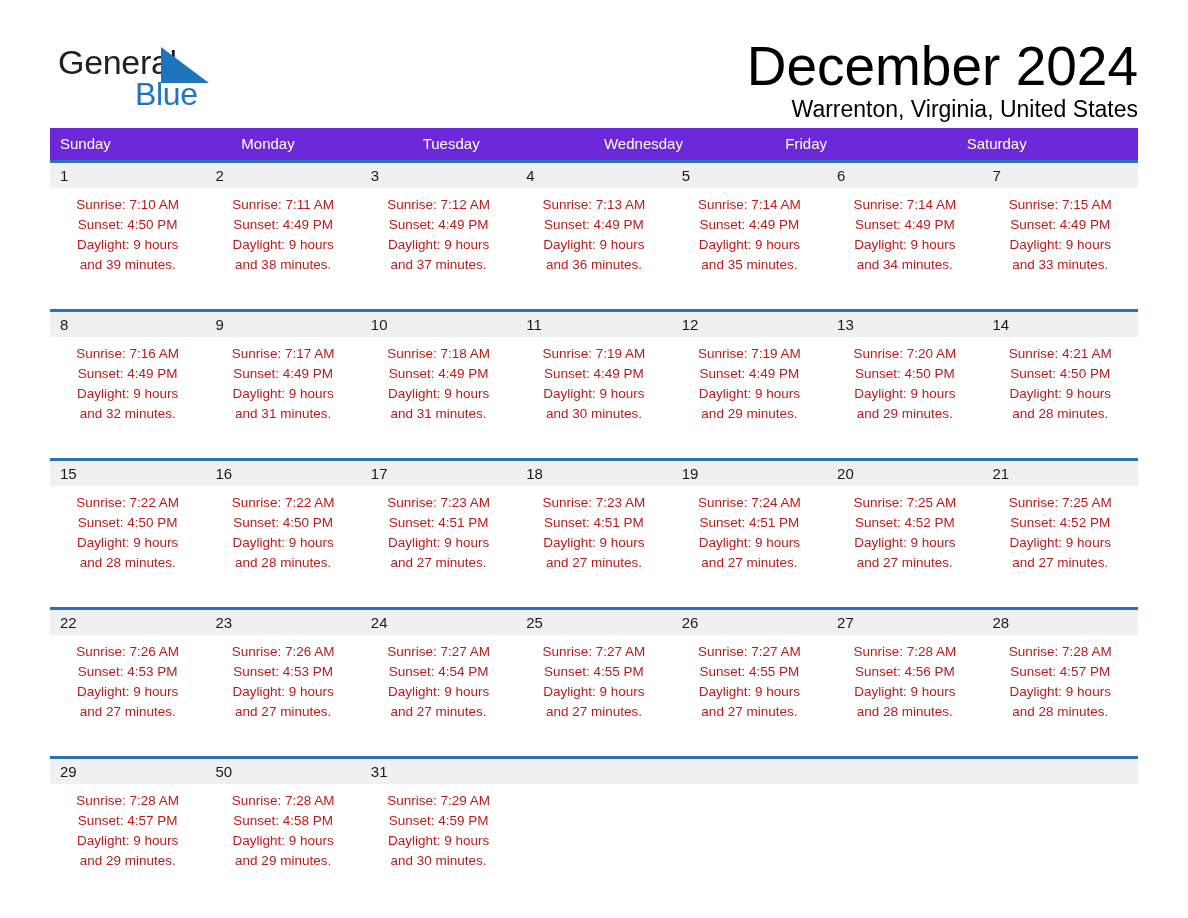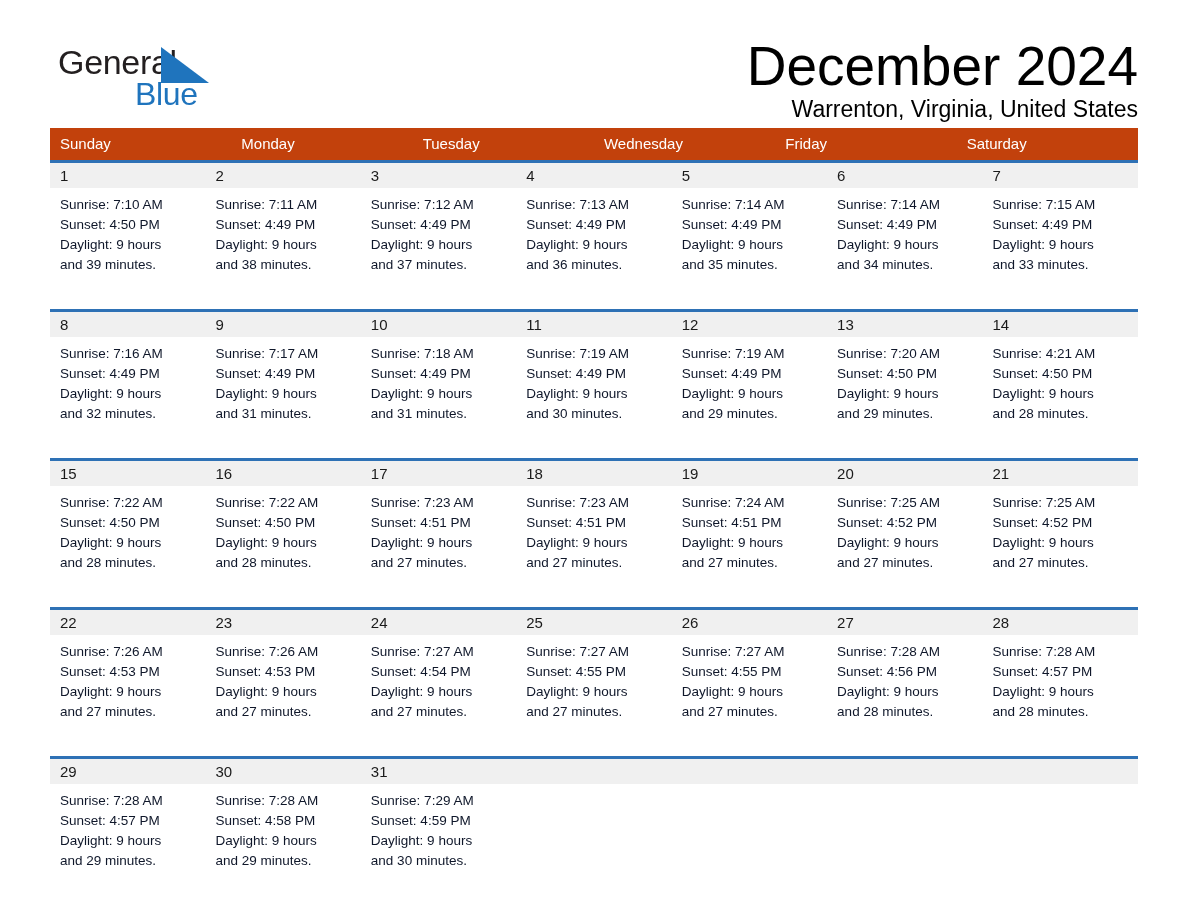--- a/index.html
+++ b/index.html
@@ -81,21 +81,21 @@
   }
 
   
   .calendar {
     margin-top: 18px;
     width: 1088px;
   }
 
   .weekday-row {
     display: flex;
-    background: #c2410c;
+    background: #6d28d9;
     height: 32px;
   }
   .weekday {
     flex: 1 1 0;
     min-width: 0;
     color: #ffffff;
     font-size: 15px;
     line-height: 32px;
     padding-left: 10px;
     box-sizing: border-box;
@@ -128,21 +128,22 @@
   .day-num {
     font-size: 15px;
     color: #1a1a1a;
     line-height: 25px;
     padding-left: 10px;
   }
   .day-body {
     padding: 7px 10px 12px 10px;
     font-size: 13.5px;
     line-height: 20px;
-    color: #0f172a;
+    color: #b91c1c;
+    text-align: center;
   }
   .day-body div {
     white-space: nowrap;
   }
 </style>
 </head>
 <body>
 
 <div class="page">
 
@@ -507,21 +508,21 @@
           </div>
           <div class="day-body">
             <div>Sunrise: 7:28 AM</div>
             <div>Sunset: 4:57 PM</div>
             <div>Daylight: 9 hours</div>
             <div>and 29 minutes.</div>
           </div>
         </div>
       <div class="day-cell">
           <div class="day-num-band">
-            <div class="day-num">30</div>
+            <div class="day-num">50</div>
           </div>
           <div class="day-body">
             <div>Sunrise: 7:28 AM</div>
             <div>Sunset: 4:58 PM</div>
             <div>Daylight: 9 hours</div>
             <div>and 29 minutes.</div>
           </div>
         </div>
       <div class="day-cell">
           <div class="day-num-band">

